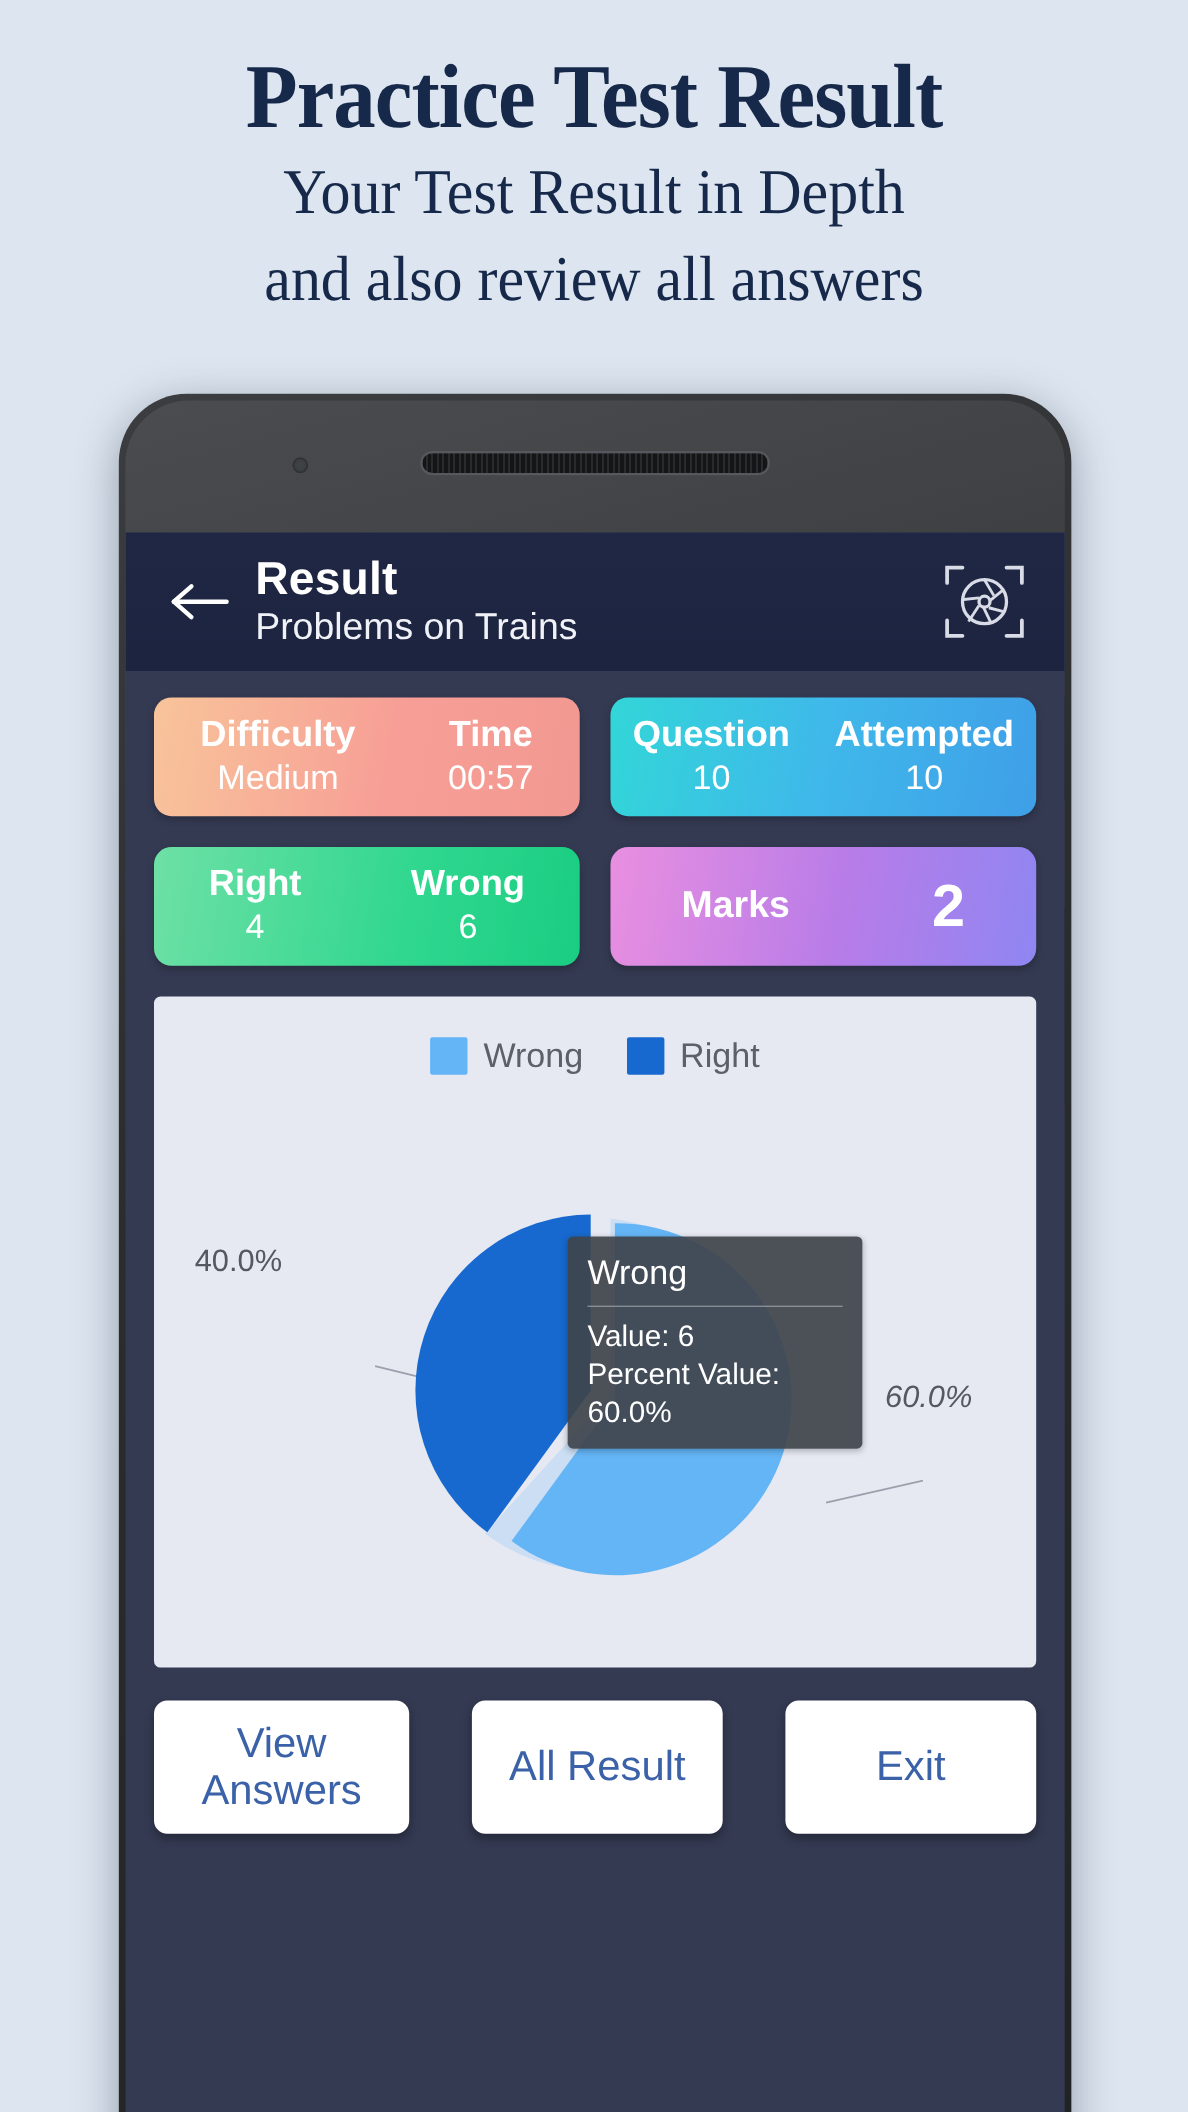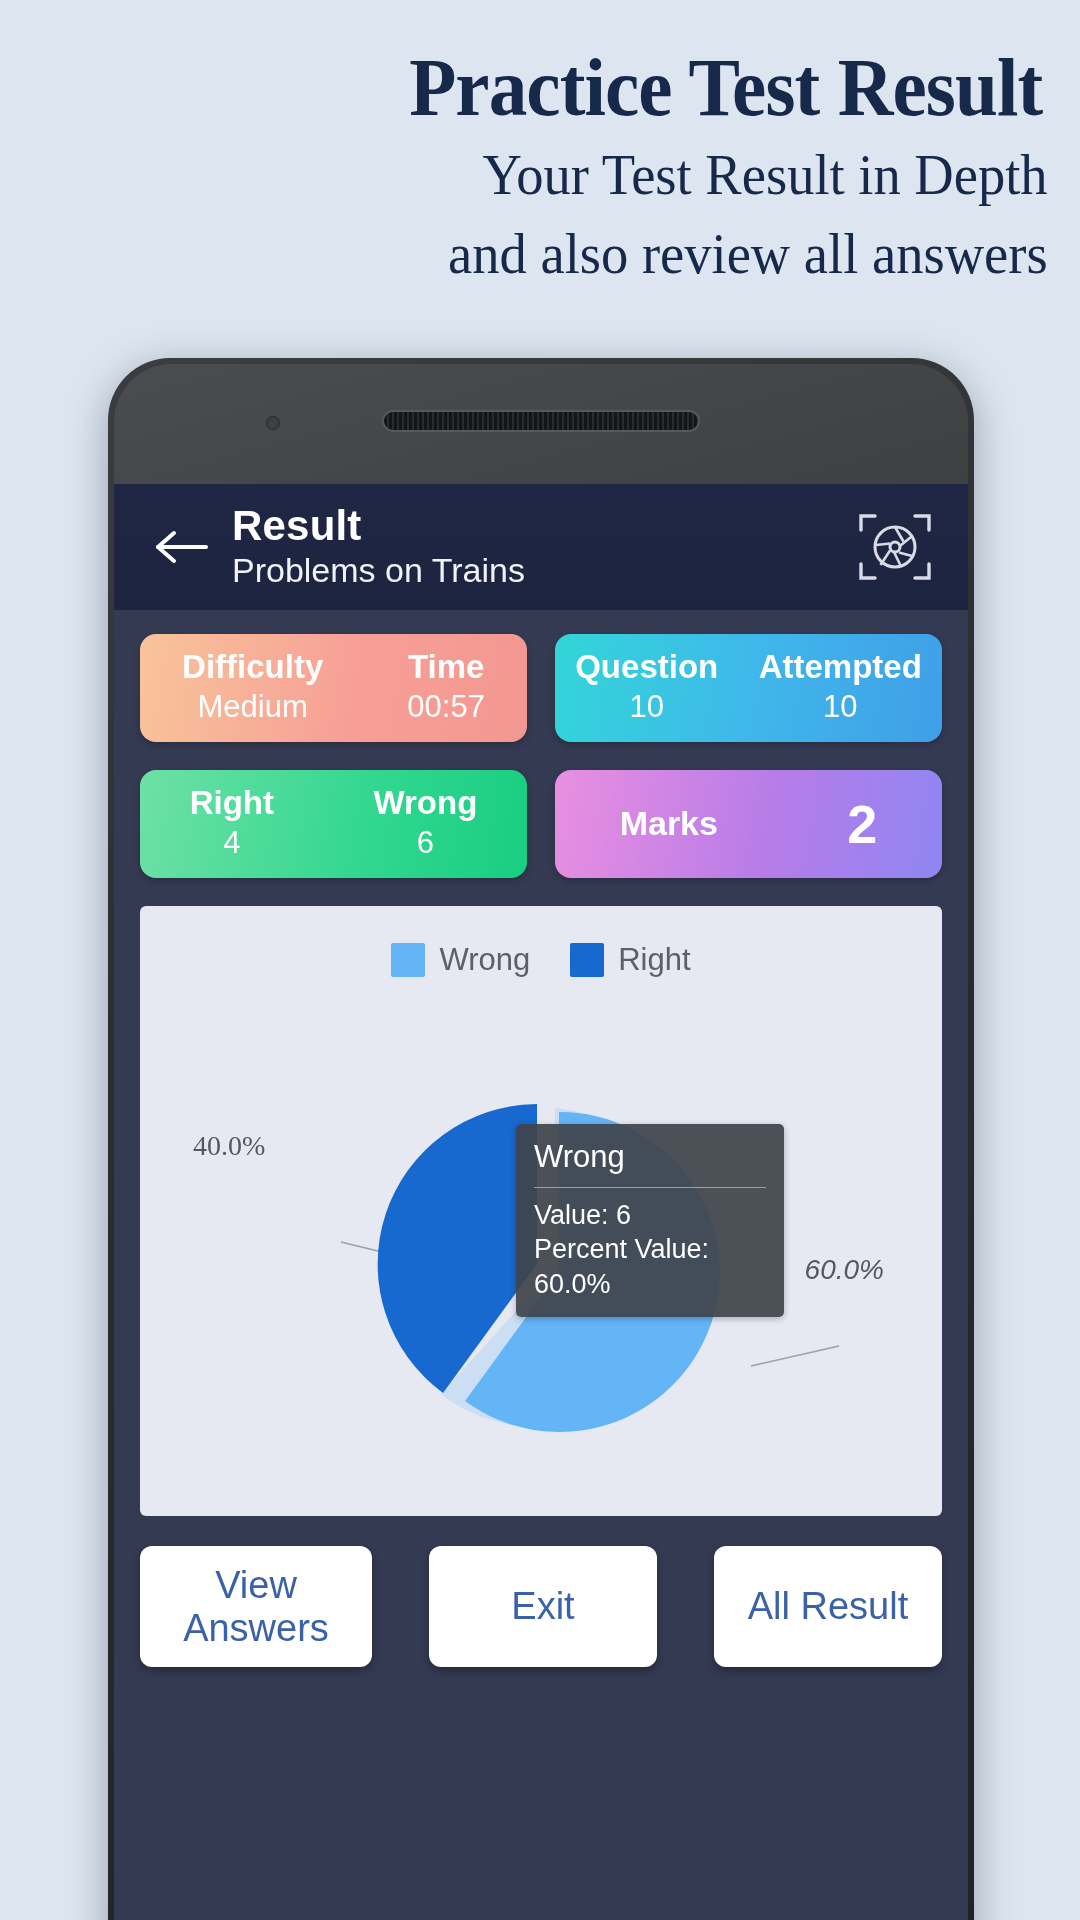--- a/index.html
+++ b/index.html
@@ -8,21 +8,21 @@
     width: 1080px;
     height: 1920px;
     background: #dde6f0;
     font-family: "Liberation Sans", sans-serif;
     overflow: hidden;
     position: relative;
   }
 
   
   .promo {
-    text-align: right;
+    text-align: center;
     padding-top: 44px;
     color: #17294a;
   }
   .promo-title {
     font-family: "Liberation Serif", serif;
     font-size: 83px;
     font-weight: 700;
     letter-spacing: -1px;
     line-height: 1.05;
     transform: scaleX(0.93);
@@ -175,21 +175,21 @@
     height: 500px;
   }
   .pie-svg { display: block; margin: 0 auto; }
 
   .pct-label {
     position: absolute;
     font-size: 28px;
     color: #55585e;
     white-space: nowrap;
   }
-  .pct-left  { left: 53px;  top: 224px; font-family: Liberation Serif, serif; }
+  .pct-left  { left: 37px;  top: 224px; }
   .pct-right { right: 58px; top: 348px; font-style: italic; }
 
   
   .tooltip {
     position: absolute;
     left: 376px;
     top: 218px;
     width: 268px;
     background: rgba(63,69,76,0.93);
     border-radius: 5px;
@@ -366,19 +366,19 @@
           <div class="tt-line">Value: 6</div>
           <div class="tt-line">Percent Value: 60.0%</div>
         </div>
       </div>
 
       <div class="actions">
         <button class="action-btn w1">
           <span>View</span><br>
           <span>Answers</span>
         </button>
+        <button class="action-btn w2">All Result</button>
         <button class="action-btn w3">Exit</button>
-        <button class="action-btn w2">All Result</button>
       </div>
 
     </div>
   </div>
 </div>
 
 </body></html>

